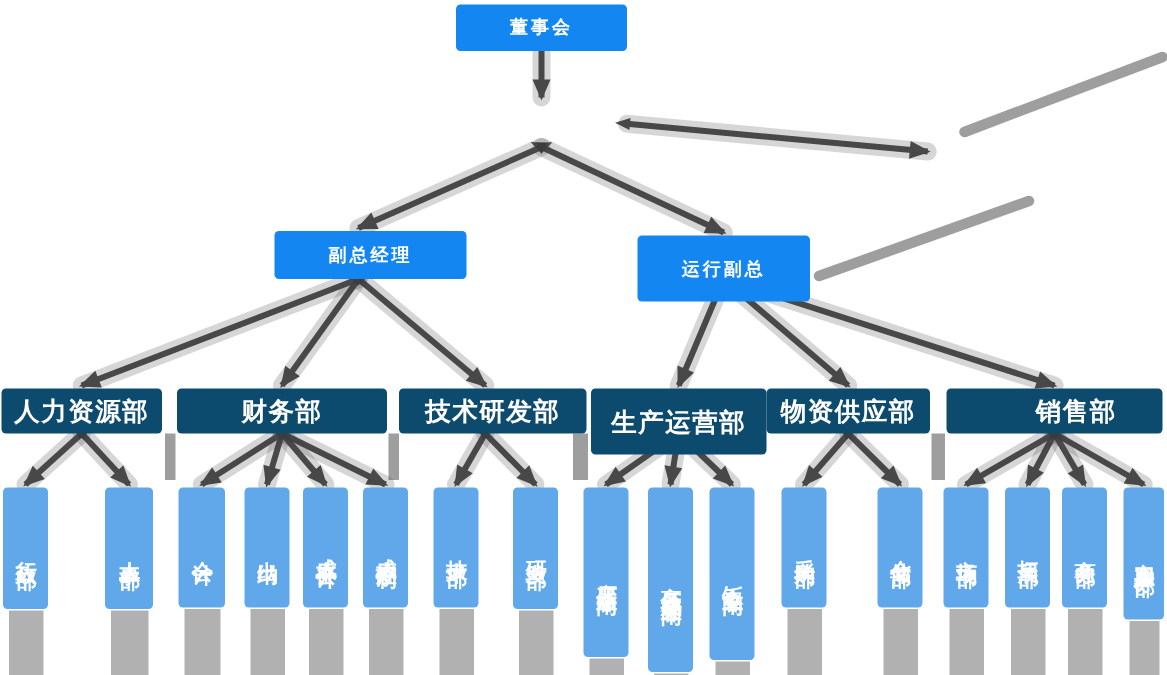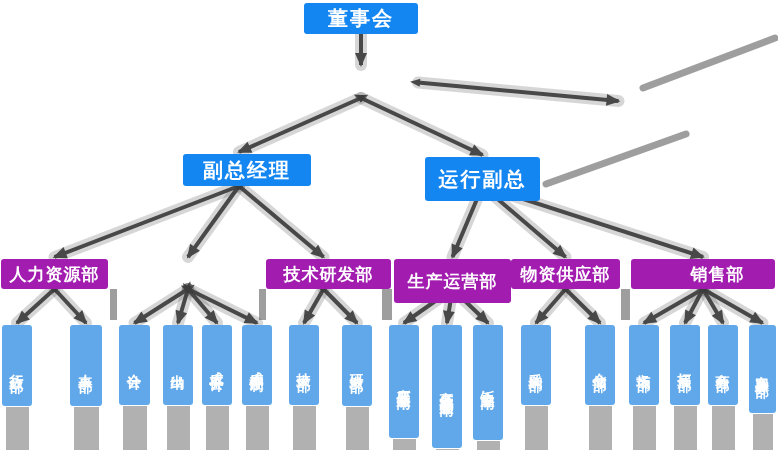--- a/index.html
+++ b/index.html
@@ -11,22 +11,22 @@
   .edge-shadow{stroke:#4a4a4a;stroke-width:12;opacity:0.22;stroke-linecap:round;}
   .edge-core{stroke:#3c3c3c;stroke-width:4;opacity:0.92;stroke-linecap:butt;}
   .deco{stroke:#3f3f3f;stroke-width:7;opacity:0.5;stroke-linecap:round;}
   .gap-band{fill:#3e3e3e;opacity:0.5;}
   .unit-band{fill:#464646;opacity:0.42;}
   .node{
     position:absolute;display:flex;align-items:center;justify-content:center;
     color:#ffffff;font-weight:bold;z-index:2;border-radius:3px;box-sizing:border-box;
     text-align:center;
   }
-  .lvl{background:#1486f2;font-size:20px;letter-spacing:2px;}
-  .dept{background:#a21caf;font-size:17px;letter-spacing:1px;}
+  .lvl{background:#1486f2;font-size:12px;letter-spacing:2px;}
+  .dept{background:#0c4a6e;font-size:17px;letter-spacing:1px;}
   .unit{
     background:#60a8ea;font-size:14px;letter-spacing:2px;
     writing-mode:vertical-rl;text-orientation:upright;border-radius:3px;
   }
 </style>
 </head>
 <body>
 
 <div class="stage">
 
@@ -122,20 +122,21 @@
         <rect x="712" y="406" width="23" height="44" class="unit-band"></rect>
         <rect x="753" y="414" width="20" height="36" class="unit-band"></rect>
       </g>
   </svg>
 
   <div class="node lvl" style="left:304px;top:3px;width:114px;height:31px;">董事会</div>
   <div class="node lvl" style="left:183px;top:154px;width:128px;height:32px;">副总经理</div>
   <div class="node lvl" style="left:425px;top:157px;width:115px;height:44px;">运行副总</div>
 
   <div class="node dept" style="left:1px;top:259px;width:107px;height:30px;">人力资源部</div>
+  <div class="node dept" style="left:118px;top:259px;width:140px;height:30px;">财务部</div>
   <div class="node dept" style="left:266px;top:259px;width:125px;height:30px;">技术研发部</div>
   <div class="node dept" style="left:394px;top:259px;width:117px;height:44px;">生产运营部</div>
   <div class="node dept" style="left:511px;top:259px;width:109px;height:30px;">物资供应部</div>
   <div class="node dept" style="left:631px;top:259px;width:144px;height:30px;padding-left:29px;">销售部</div>
 
   <div class="node unit" style="left:2px;top:325px;width:30px;height:81px;">行政部</div>
   <div class="node unit" style="left:70px;top:325px;width:32px;height:81px;">人事部</div>
   <div class="node unit" style="left:119px;top:325px;width:31px;height:80px;">会计</div>
   <div class="node unit" style="left:163px;top:325px;width:30px;height:80px;">出纳</div>
   <div class="node unit" style="left:202px;top:325px;width:30px;height:80px;">成本会计</div>

